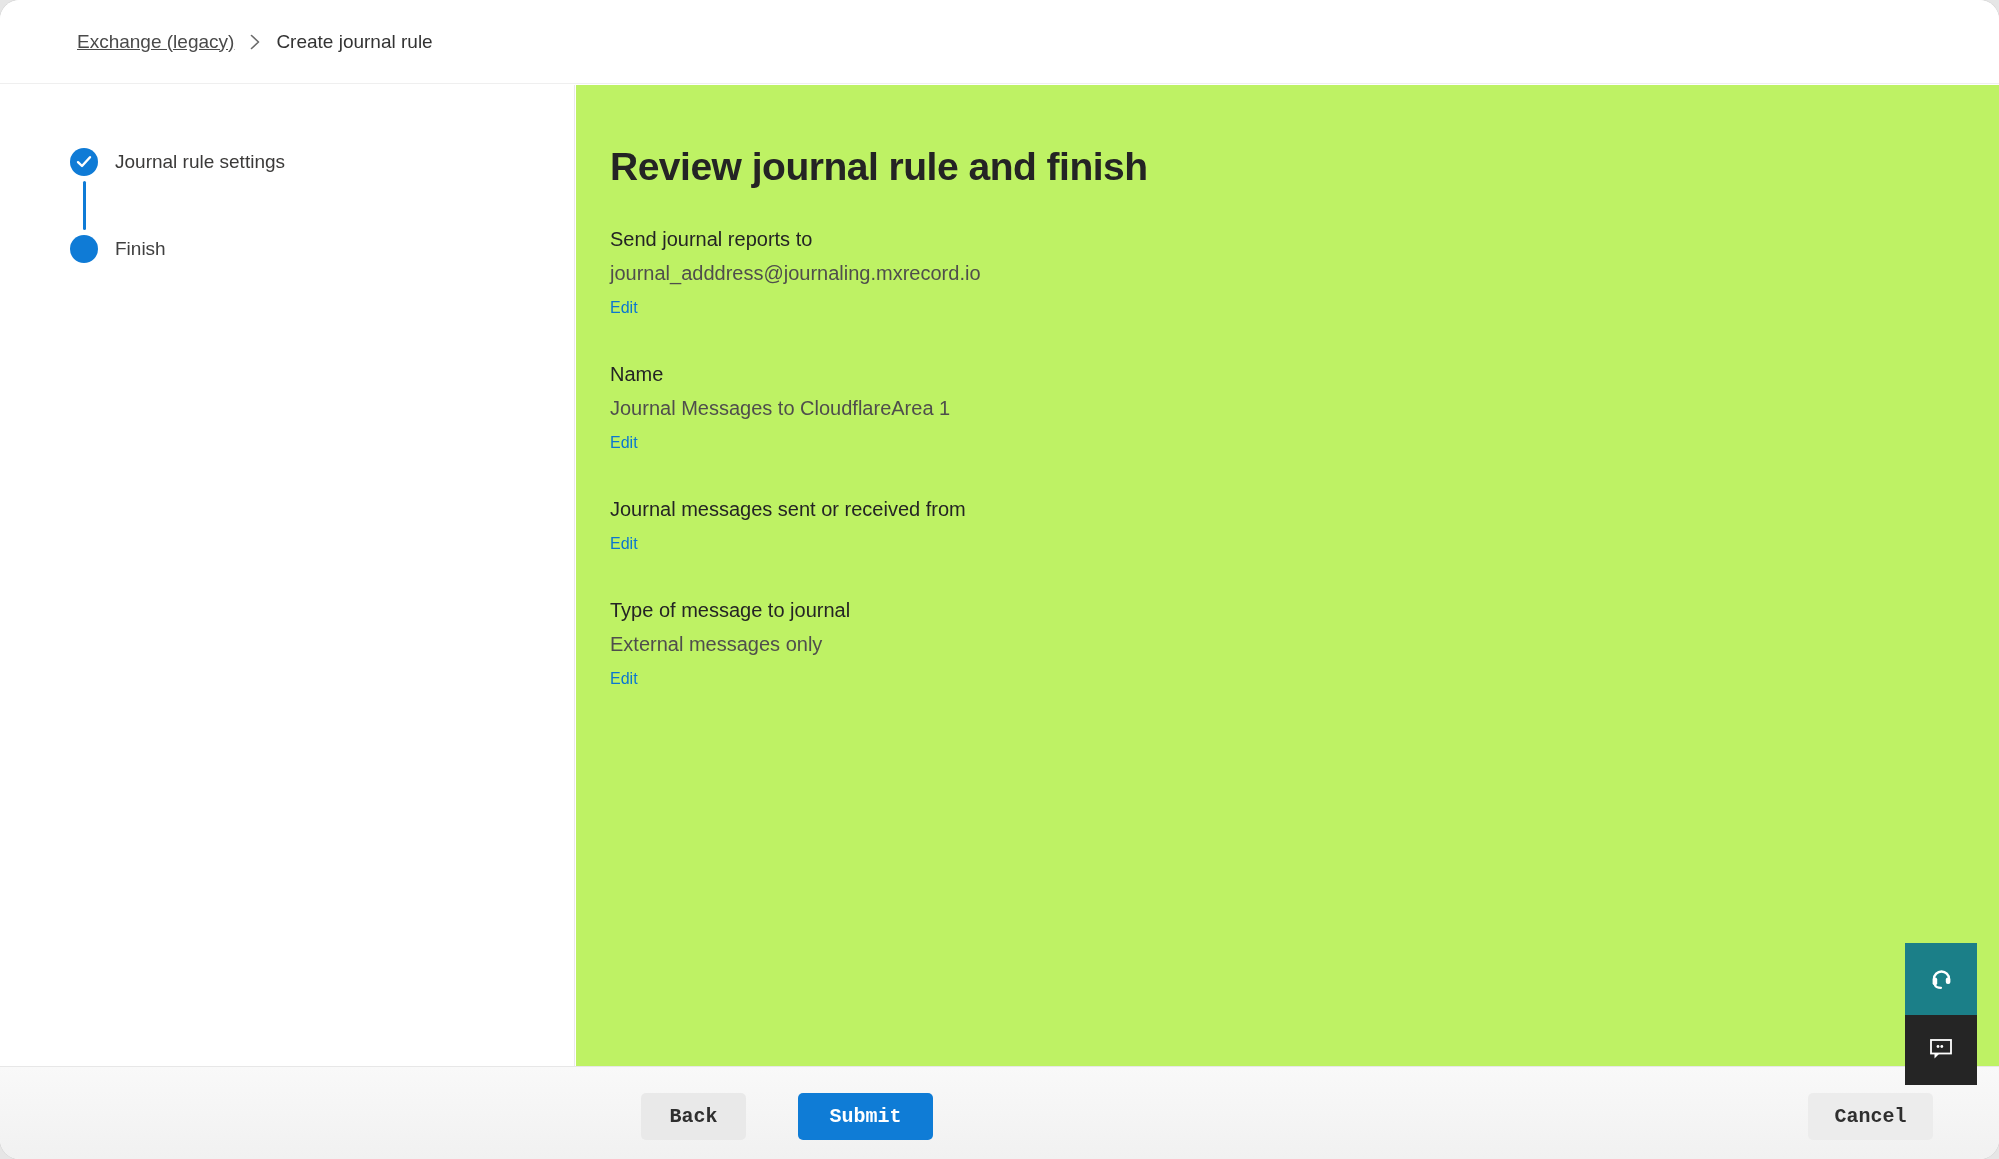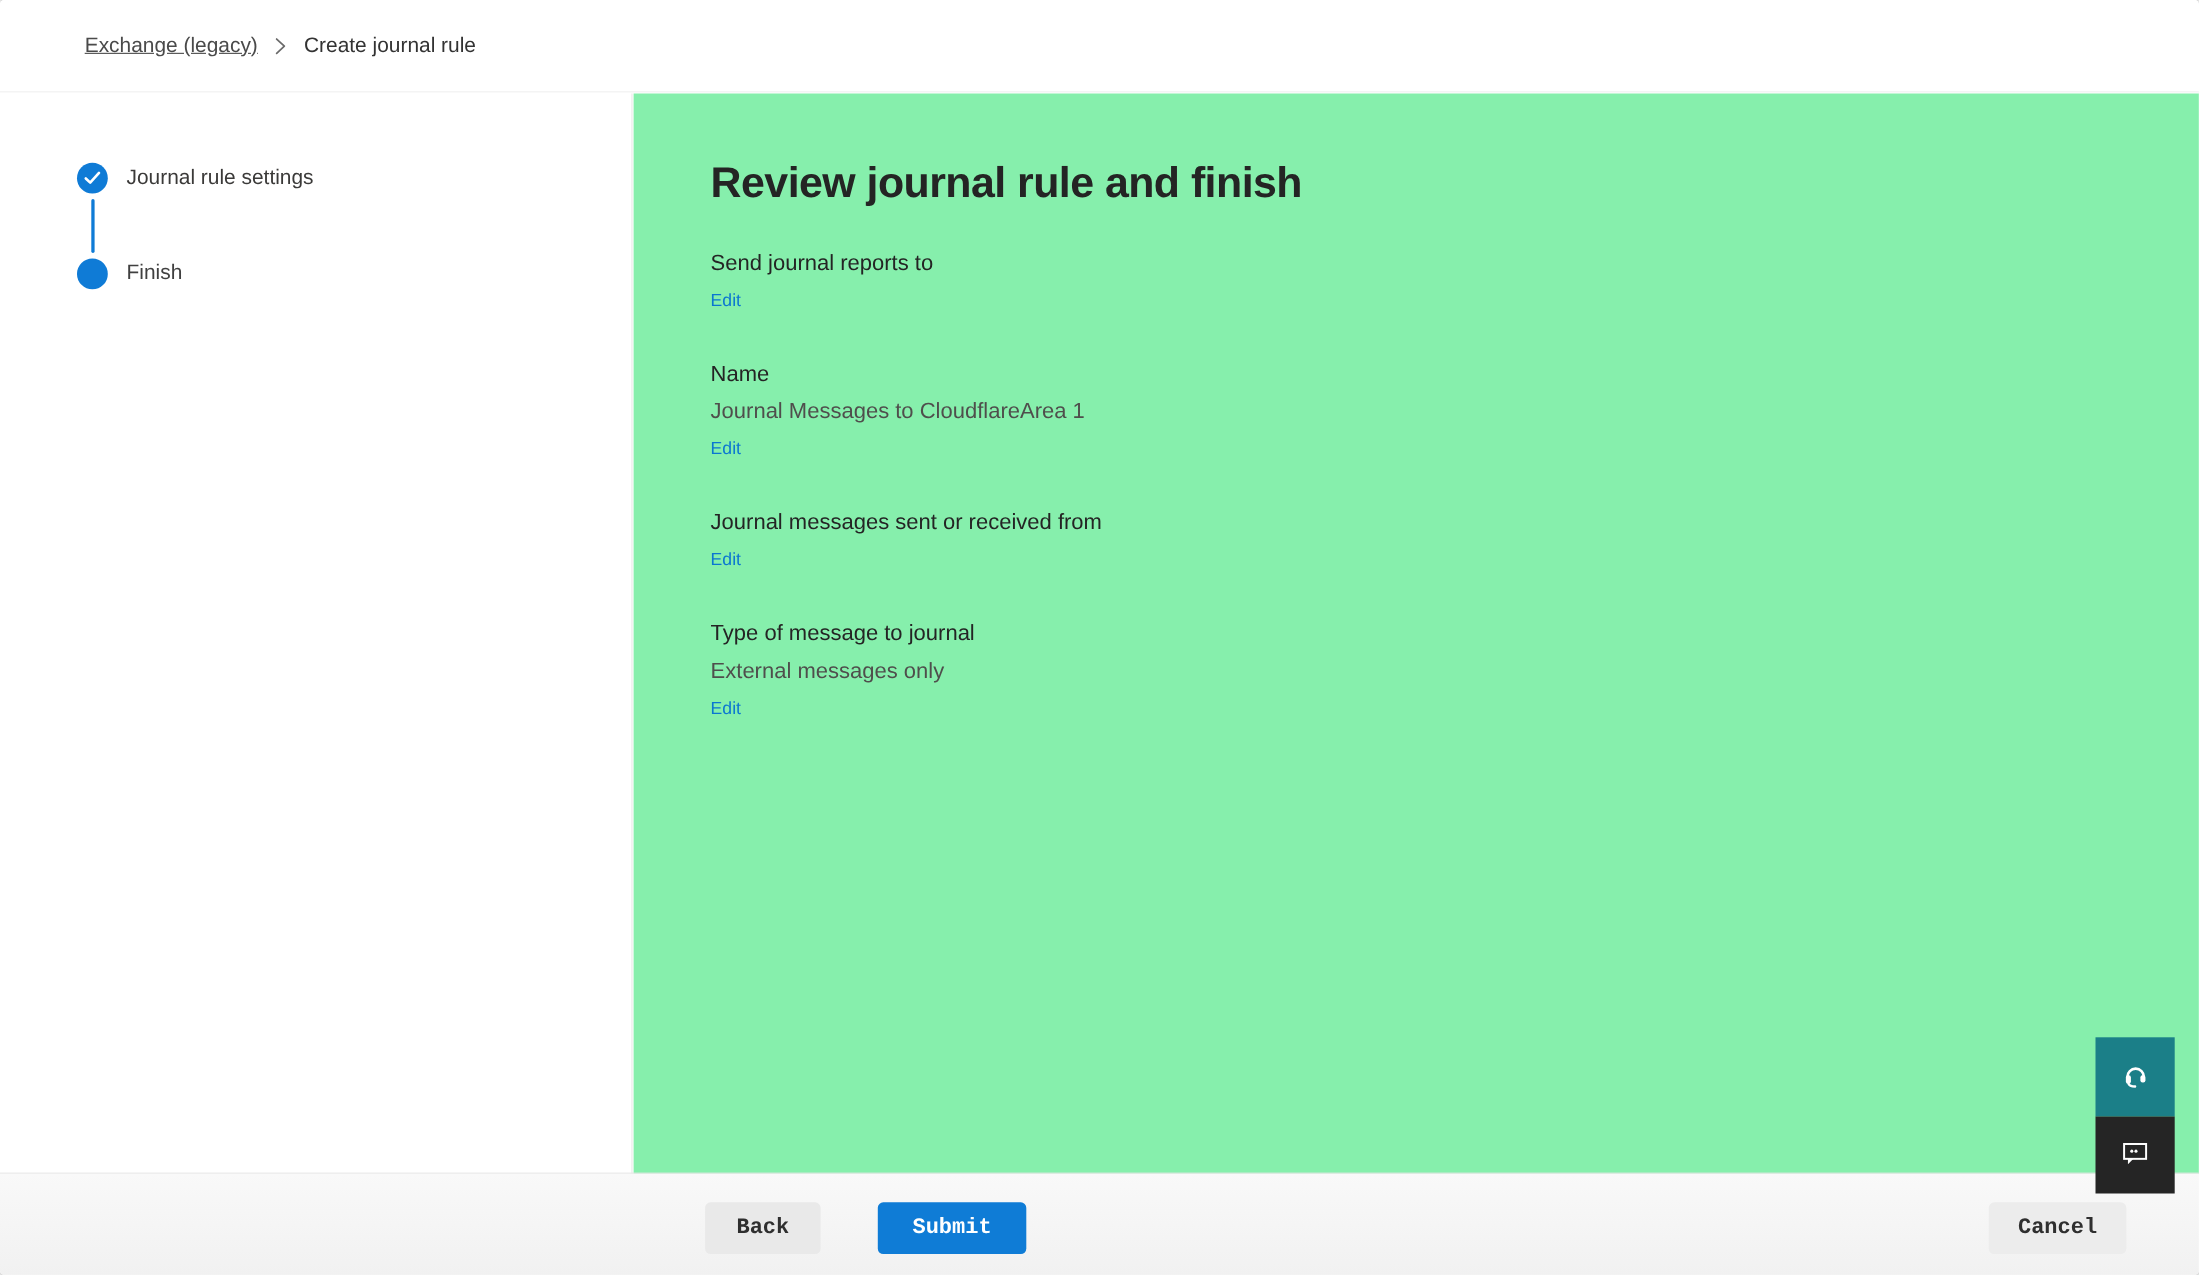--- a/index.html
+++ b/index.html
@@ -1,18 +1,18 @@
 <!DOCTYPE html>
 <html><head>
 <meta charset="utf-8">
 <style>
   html, body { margin: 0; padding: 0; background: #e6e6e6; font-family: "Liberation Sans", sans-serif; }
   .window {
     position: relative; width: 1999px; height: 1159px;
-    background: #ffffff; border-radius: 4px; overflow: hidden;
+    background: #ffffff; border-radius: 20px; overflow: hidden;
     box-shadow: 0 0 0 1px #dcdcdc;
   }
 
   
   .header {
     position: absolute; top: 0; left: 0; right: 0; height: 84px;
     border-bottom: 1px solid #efefef; display: flex; align-items: center;
     padding-left: 77px; box-sizing: border-box; background: #fff; z-index: 3;
   }
   .breadcrumb { display: flex; align-items: center; gap: 15px; font-size: 19px; }
@@ -31,21 +31,21 @@
     width: 28px; height: 28px; border-radius: 50%; background: #0f7bd6;
     display: flex; align-items: center; justify-content: center; flex: 0 0 auto;
   }
   .step-label { font-size: 19px; color: #3b3a39; }
   .step-label.current { font-weight: 400; color: #404040; }
   .connector { width: 3px; height: 49px; background: #0f7bd6; margin: 5px 0 5px 13px; border-radius: 2px; }
 
   
   .content {
     position: absolute; top: 85px; left: 576px; right: 0; bottom: 92px;
-    background: #86efac; padding: 60px 40px 0 70px; box-sizing: border-box; overflow: hidden;
+    background: #bef264; padding: 60px 40px 0 34px; box-sizing: border-box; overflow: hidden;
   }
   .page-title { margin: 0; font-size: 39px; font-weight: 700; color: #242424; letter-spacing: -0.5px; }
   .sections { margin-top: 37px; }
   .section { margin-bottom: 40px; }
   .sec-label { font-size: 20px; font-weight: 400; color: #242424; line-height: 27px; }
   .sec-value { font-size: 20px; color: #4f4e4c; line-height: 27px; margin-top: 7px; }
   .sec-edit {
     display: inline-block; font-size: 16px; color: #0b76d1; line-height: 27px;
     margin-top: 7px; cursor: pointer; text-decoration: none;
   }
@@ -107,20 +107,21 @@
     </div>
   </div>
 
   <div class="content">
     <h1 class="page-title">Review journal rule and finish</h1>
 
     <div class="sections">
 
       <div class="section">
         <div class="sec-label">Send journal reports to</div>
+        <div class="sec-value">journal_adddress@journaling.mxrecord.io</div>
         <a class="sec-edit">Edit</a>
       </div>
 
       <div class="section">
         <div class="sec-label">Name</div>
         <div class="sec-value">Journal Messages to CloudflareArea 1</div>
         <a class="sec-edit">Edit</a>
       </div>
 
       <div class="section">

